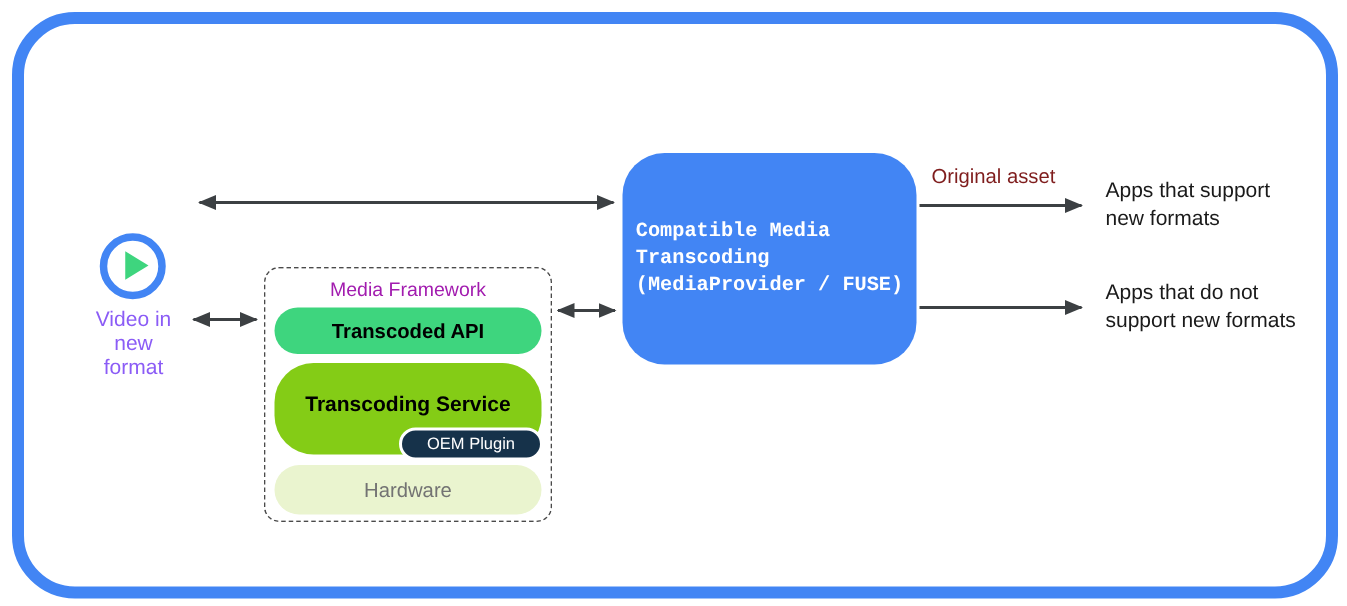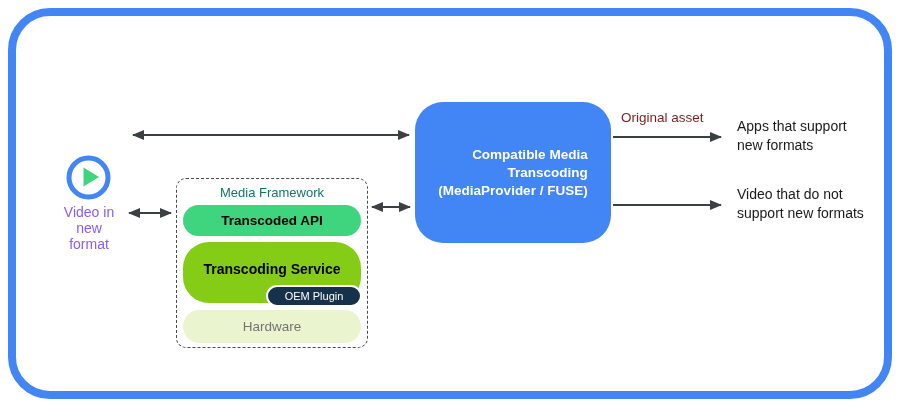--- a/index.html
+++ b/index.html
@@ -31,21 +31,21 @@
   }
 
   
   .framework {
     position: absolute; left: 176px; top: 178px; width: 192px; height: 170px;
     border: 1.5px dashed #4a4a4a; border-radius: 10px;
     box-sizing: border-box; background: #ffffff;
   }
   .framework-title {
     position: absolute; left: 0; right: 0; top: 6px;
-    text-align: center; font-size: 13px; color: #0f766e;
+    text-align: center; font-size: 13px; color: #a21caf;
   }
   .pill-api {
     position: absolute; left: 6px; top: 26px; width: 178px; height: 31px;
     background: #3ED57E; border-radius: 15.5px;
     display: flex; align-items: center; justify-content: center;
     font-size: 13.5px; font-weight: bold; color: #000000;
     box-sizing: border-box;
   }
   .service {
     position: absolute; left: 6px; top: 63px; width: 178px; height: 61px;
@@ -66,22 +66,22 @@
     background: #EAF4CF; border-radius: 16.5px;
     display: flex; align-items: center; justify-content: center;
     font-size: 13.5px; color: #737373; box-sizing: border-box;
   }
 
   
   .transcoder {
     position: absolute; left: 415px; top: 102px; width: 196px; height: 141px;
     background: #4285F4; border-radius: 28px;
     display: flex; align-items: center; justify-content: center;
-    text-align: right; color: #ffffff; font-weight: bold;
-    font-size: 13.5px; line-height: 18px; white-space: pre-line;
+    text-align: left; color: #ffffff; font-weight: bold;
+    font-size: 13.5px; line-height: 18px; white-space: pre-line; font-family: Liberation Mono, monospace;
   }
 
   .asset-label { position: absolute; font-size: 13.5px; color: #7f1d1d; white-space: nowrap; }
   .asset-original   { left: 621px; top: 110px; }
   .asset-transcoded { left: 621px; top: 213px; }
 
   .apps-label { position: absolute; left: 737px; font-size: 14px; line-height: 18.5px; white-space: pre-line; color: #1a1a1a; }
   .apps-supported   { top: 117px; }
   .apps-unsupported { top: 185px; }
 </style>
@@ -127,16 +127,16 @@
     <div class="pill-hw">Hardware</div>
   </div>
 
   <div class="transcoder">Compatible Media
 Transcoding
 (MediaProvider / FUSE)</div>
 
   <div class="asset-label asset-original">Original asset</div>
   <div class="apps-label apps-supported">Apps that support
 new formats</div>
-  <div class="apps-label apps-unsupported">Video that do not
+  <div class="apps-label apps-unsupported">Apps that do not
 support new formats</div>
 
 </div>
 
 </body></html>

